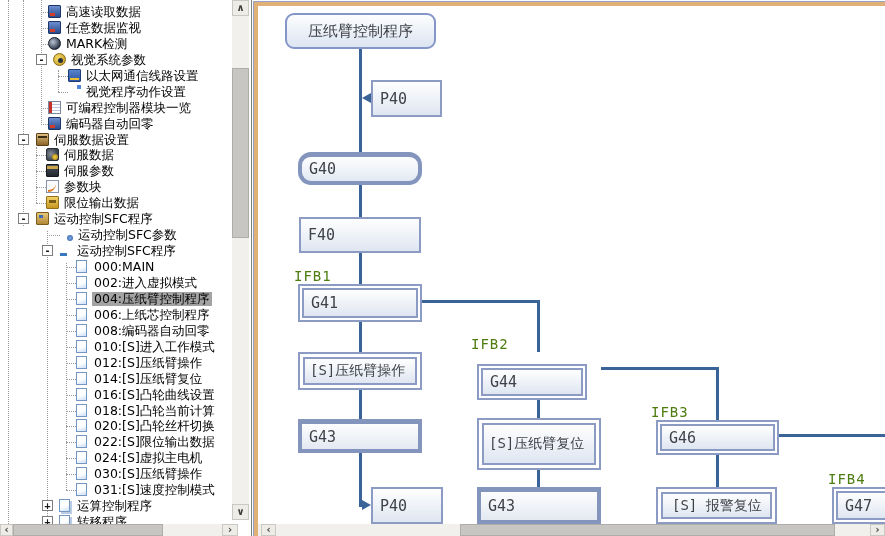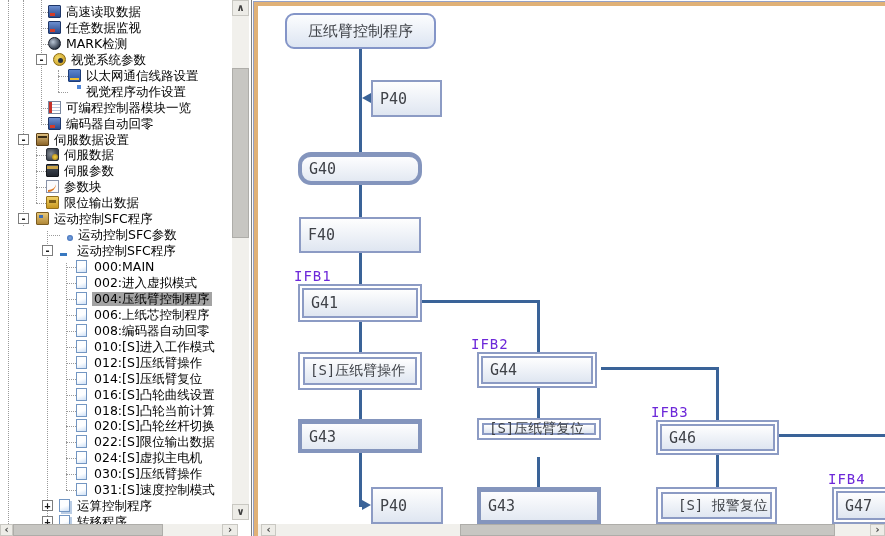--- a/index.html
+++ b/index.html
@@ -59,21 +59,21 @@
         font-family:"DejaVu Sans Mono","Liberation Mono",monospace;font-size:15px;color:#3f4248}
   .node .lbl{padding-left:7px;white-space:nowrap}
   .node.thin{border:2px solid var(--boxb);background:linear-gradient(#fefefe,#dfe6f1)}
   .node.thick{border:4px solid var(--thickb);border-top-width:5px;background:linear-gradient(#fdfdfe,#e3e9f2)}
   .node.double,.node.sdouble{border:2px solid var(--boxb);background:#fff;padding:2px;display:block}
   .node.sdouble{padding:3px}
   .node .inner{border:2px solid var(--boxb);background:linear-gradient(#fefefe,#dfe6f1);width:100%;height:100%;
         box-sizing:border-box;display:flex;align-items:center}
   .node.start{border:2px solid #8495c8;border-radius:9px;background:linear-gradient(#fcfdfe,#dde5f2);justify-content:center}
   .node.start .lbl{padding-left:0}
-  .ifb{position:absolute;font:14px "DejaVu Sans Mono","Liberation Mono",monospace;color:#6d28d9;letter-spacing:1px;white-space:nowrap}
+  .ifb{position:absolute;font:14px "DejaVu Sans Mono","Liberation Mono",monospace;color:#4d7c0f;letter-spacing:1px;white-space:nowrap}
   .arrowL{position:absolute;width:0;height:0;border-top:5px solid transparent;border-bottom:5px solid transparent;border-right:9px solid var(--line)}
   .arrowR{position:absolute;width:0;height:0;border-top:5px solid transparent;border-bottom:5px solid transparent;border-left:9px solid var(--line)}
 </style>
 </head>
 <body>
 
 <div id="tree-panel">
   <div id="tree-viewport">
       <div class="guide" style="left: 8px; top: 0px; height: 524px;"></div>
       <div class="guide" style="left: 23px; top: 0px; height: 226px;"></div>
@@ -312,41 +312,41 @@
         <div class="inner">
           <span class="lbl" style="font-size: 14px; padding-left: 5px;">[S]压纸臂操作</span>
         </div>
       </div>
       <div class="node thick" style="left: 40px; top: 413px; width: 124px; height: 34px;">
         <span class="lbl">G43</span>
       </div>
       <div class="node thin" style="left: 113px; top: 481px; width: 72px; height: 37px;">
         <span class="lbl">P40</span>
       </div>
-      <div class="node double" style="left: 219px; top: 346px; width: 120px; height: 36px;">
+      <div class="node double" style="left: 219px; top: 358px; width: 110px; height: 36px;">
         <div class="inner">
           <span class="lbl">G44</span>
         </div>
       </div>
-      <div class="node sdouble" style="left: 219px; top: 412px; width: 124px; height: 22px;">
+      <div class="node sdouble" style="left: 219px; top: 412px; width: 124px; height: 52px;">
         <div class="inner">
           <span class="lbl" style="font-size: 14px; padding-left: 5px;">[S]压纸臂复位</span>
         </div>
       </div>
       <div class="node thick" style="left: 219px; top: 481px; width: 124px; height: 37px;">
         <span class="lbl">G43</span>
       </div>
       <div class="node double" style="left: 398px; top: 414px; width: 123px; height: 35px;">
         <div class="inner">
           <span class="lbl">G46</span>
         </div>
       </div>
       <div class="node sdouble" style="left: 398px; top: 481px; width: 121px; height: 37px;">
         <div class="inner">
-          <span class="lbl" style="font-size: 14px; padding-left: 15px;">[S] 报警复位</span>
+          <span class="lbl" style="font-size: 14px; padding-left: 9px;">[S] 报警复位</span>
         </div>
       </div>
       <div class="node double" style="left: 574px; top: 481px; width: 80px; height: 37px;">
         <div class="inner">
           <span class="lbl">G47</span>
         </div>
       </div>
       <div class="ifb" style="left: 36px; top: 262px;">IFB1</div>
       <div class="ifb" style="left: 213px; top: 330px;">IFB2</div>
       <div class="ifb" style="left: 393px; top: 398px;">IFB3</div>

